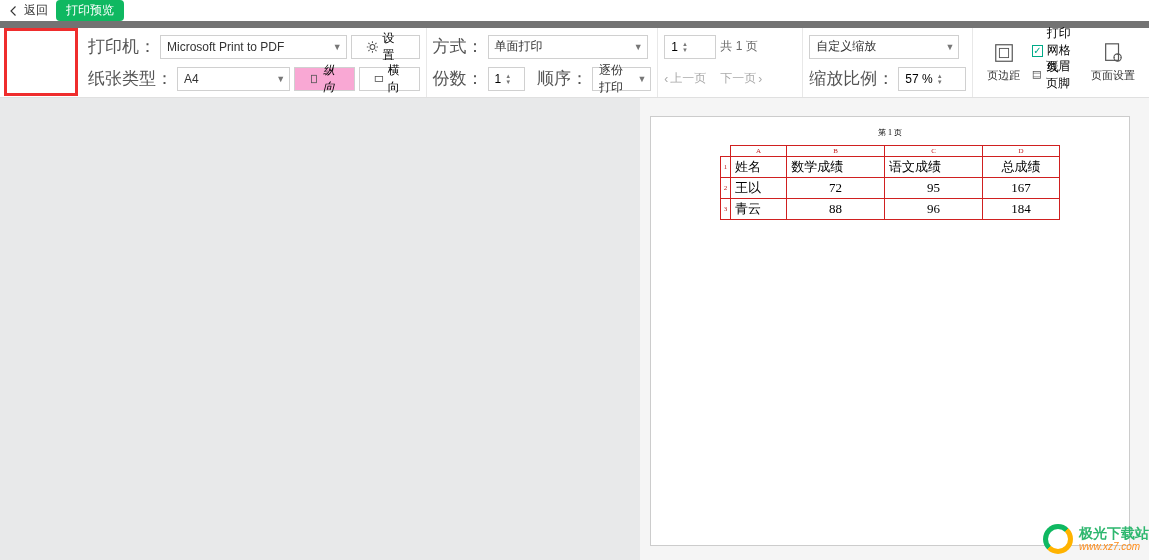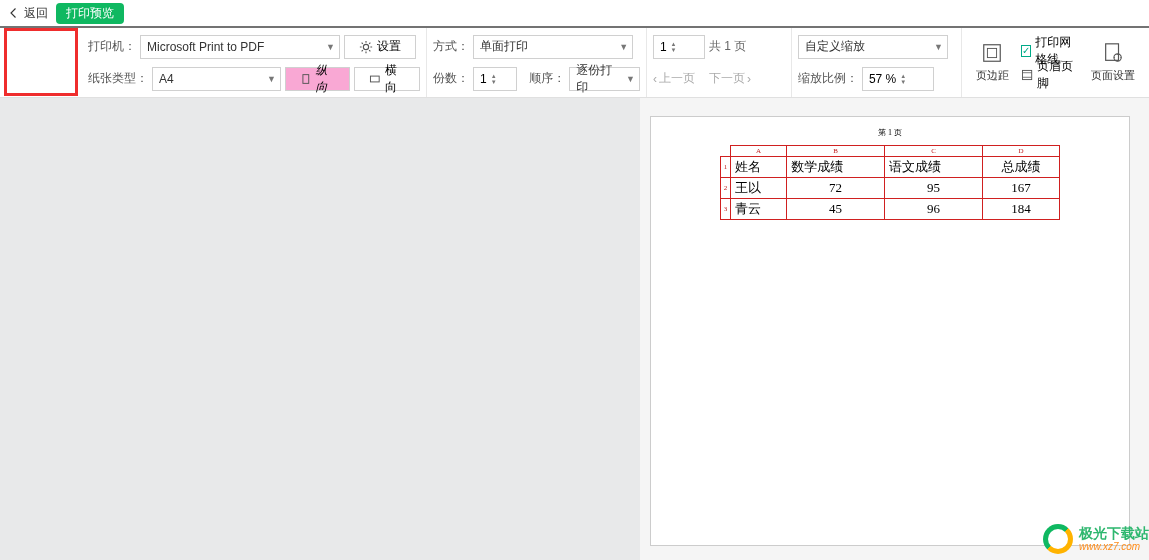--- a/index.html
+++ b/index.html
@@ -10,21 +10,21 @@
   width: 1149px;
   height: 560px;
   overflow: hidden;
   position: relative;
 }
 .top-bar {
   display: flex;
   align-items: center;
   height: 28px;
   padding: 0 8px;
-  border-bottom: 2px solid #737373;
+  border-bottom: 7px solid #737373;
 }
 .back-btn {
   display: flex;
   align-items: center;
   gap: 4px;
   color: #333;
   cursor: pointer;
 }
 .back-btn svg { width: 12px; height: 12px; }
 .title-pill {
@@ -65,21 +65,21 @@
 .direct-print-label::after { content: " ▾"; font-size: 8px; color: #666; }
 .col {
   display: flex;
   flex-direction: column;
   justify-content: center;
   gap: 8px;
   padding: 6px 6px;
   border-right: 1px solid #e8e8e8;
 }
 .row { display: flex; align-items: center; gap: 4px; height: 24px; }
-.lbl { color: #555; font-size: 12px; white-space: nowrap; }
+.lbl { color: #555; font-size: 17px; white-space: nowrap; }
 .combo {
   display: flex;
   align-items: center;
   justify-content: space-between;
   border: 1px solid #d0d0d0;
   background: #fff;
   padding: 2px 4px 2px 6px;
   height: 24px;
   font-size: 12px;
   color: #333;
@@ -379,21 +379,21 @@
         <tr>
           <td class="row-num">2</td>
           <td style="text-align:left">王以</td>
           <td>72</td>
           <td>95</td>
           <td>167</td>
         </tr>
         <tr>
           <td class="row-num">3</td>
           <td style="text-align:left">青云</td>
-          <td>45</td>
+          <td>88</td>
           <td>96</td>
           <td>184</td>
         </tr>
       </tbody>
         </table>
     </div>
   </div>
 </div>
 
 <div class="watermark">

